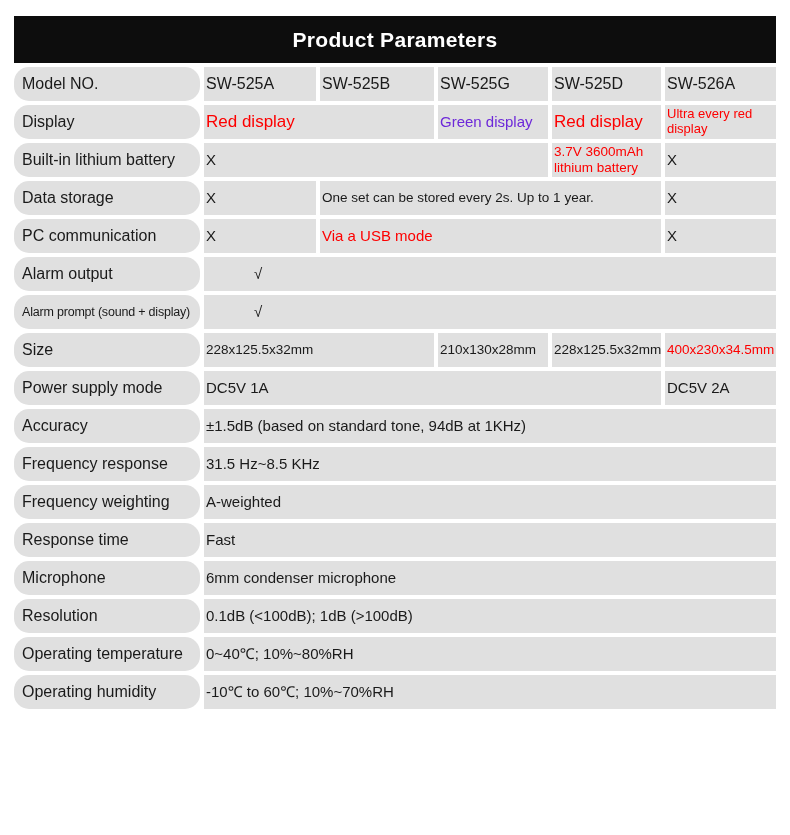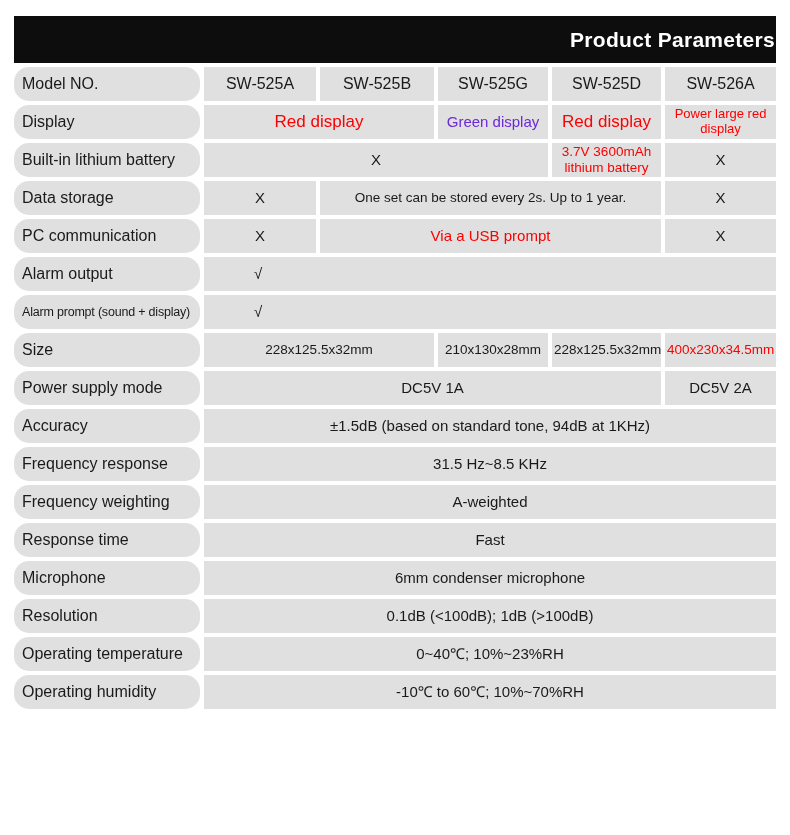--- a/index.html
+++ b/index.html
@@ -16,27 +16,27 @@
     border-spacing: 4px;
     table-layout: fixed;
     width: 770px;
   }
   th.title-bar {
     background: #0d0d0d;
     color: #ffffff;
     font-size: 21px;
     font-weight: bold;
     height: 45px;
-    text-align: right;
+    text-align: center;
     letter-spacing: 0.3px;
   }
   td {
     background: #e0e0e0;
     height: 34px;
-    text-align: center;
+    text-align: left;
     vertical-align: middle;
     font-size: 15px;
     line-height: 1.15;
     padding: 0 2px;
     overflow: hidden;
   }
   td.label {
     text-align: left;
     padding-left: 8px;
     font-size: 16px;
@@ -81,41 +81,41 @@
       <td class="model">SW-525G</td>
       <td class="model">SW-525D</td>
       <td class="model">SW-526A</td>
     </tr>
 
     <tr>
       <td class="label">Display</td>
       <td class="red lg" colspan="2">Red display</td>
       <td class="green">Green display</td>
       <td class="red lg">Red display</td>
-      <td class="red sm">Power large red display</td>
+      <td class="red sm">Ultra every red display</td>
     </tr>
 
     <tr>
       <td class="label">Built-in lithium battery</td>
       <td colspan="3">X</td>
       <td class="red sm2">3.7V 3600mAh lithium battery</td>
       <td>X</td>
     </tr>
 
     <tr>
       <td class="label">Data storage</td>
       <td>X</td>
       <td class="sm2" colspan="3">One set can be stored every 2s. Up to 1 year.</td>
       <td>X</td>
     </tr>
 
     <tr>
       <td class="label">PC communication</td>
       <td>X</td>
-      <td class="red" colspan="3">Via a USB prompt</td>
+      <td class="red" colspan="3">Via a USB mode</td>
       <td>X</td>
     </tr>
 
     <tr>
       <td class="label">Alarm output</td>
       <td class="check" colspan="5">√</td>
     </tr>
 
     <tr>
       <td class="label xs">Alarm prompt (sound + display)</td>
@@ -163,21 +163,21 @@
     </tr>
 
 
     <tr>
       <td class="label">Resolution</td>
       <td colspan="5">0.1dB (&lt;100dB); 1dB (&gt;100dB)</td>
     </tr>
 
     <tr>
       <td class="label">Operating temperature</td>
-      <td colspan="5">0~40℃; 10%~23%RH</td>
+      <td colspan="5">0~40℃; 10%~80%RH</td>
     </tr>
 
     <tr>
       <td class="label">Operating humidity</td>
       <td colspan="5">-10℃ to 60℃; 10%~70%RH</td>
     </tr>
   </tbody>
     </table>
 </div>
 

